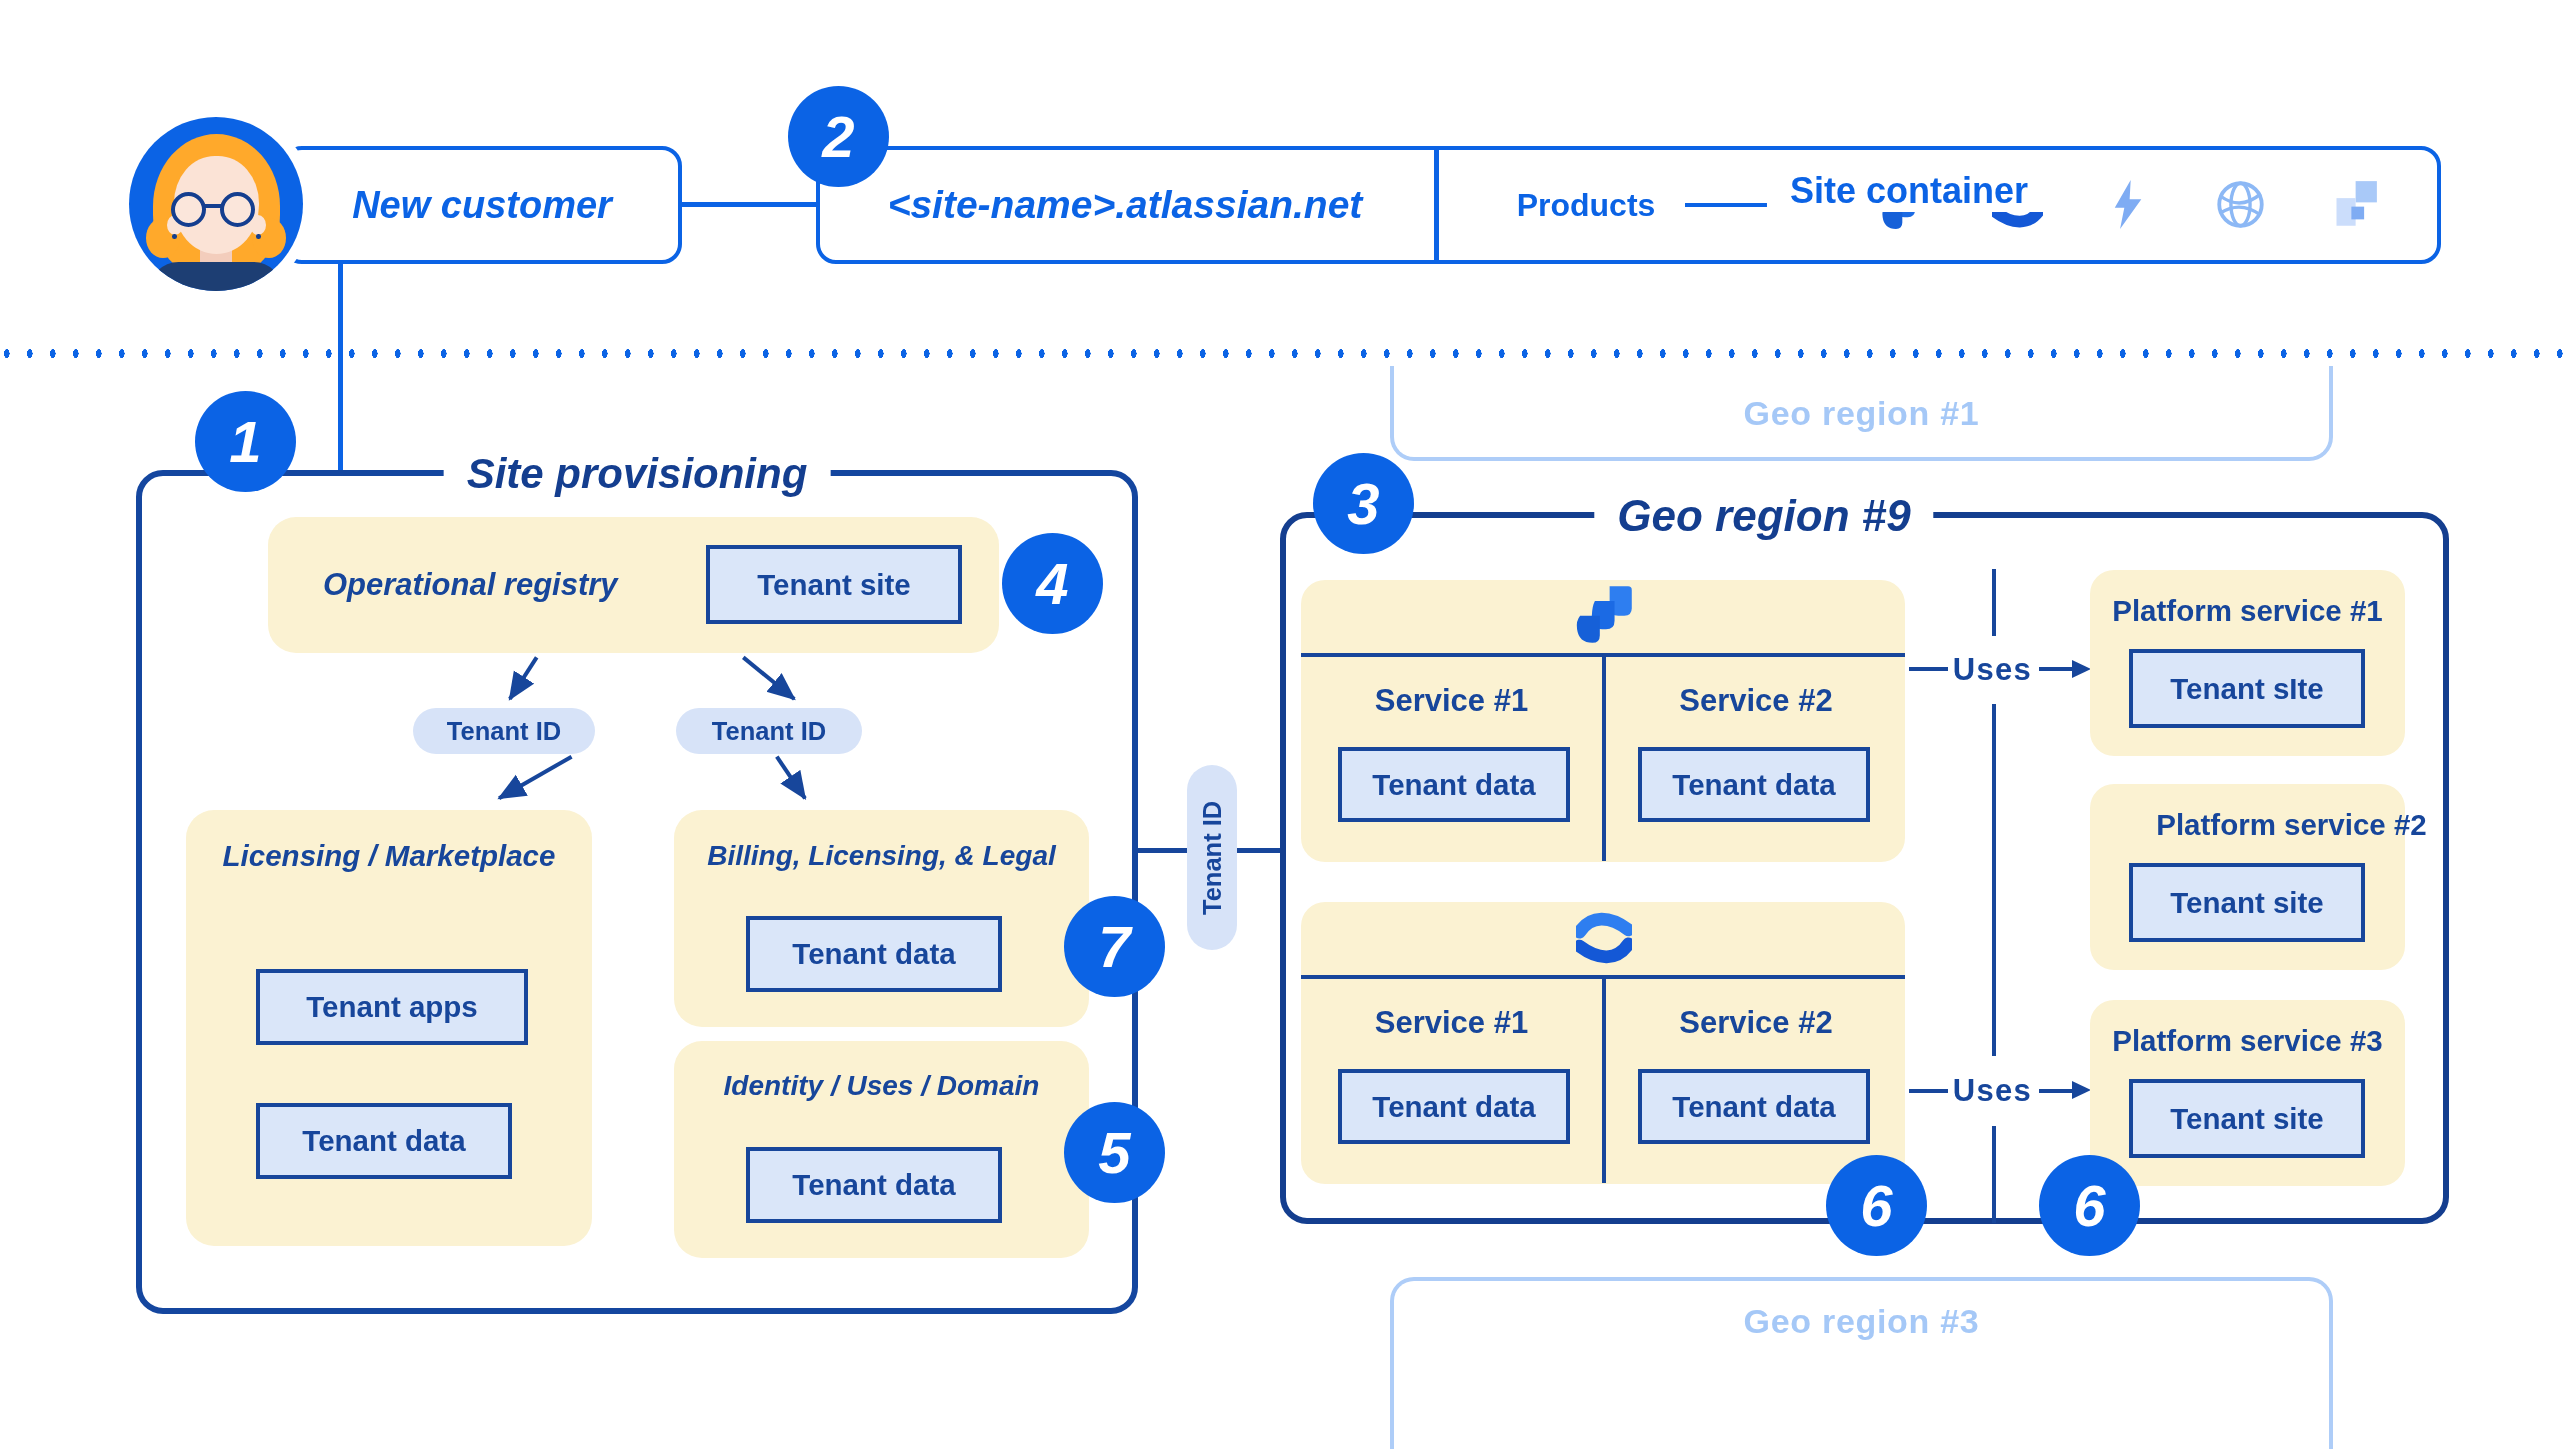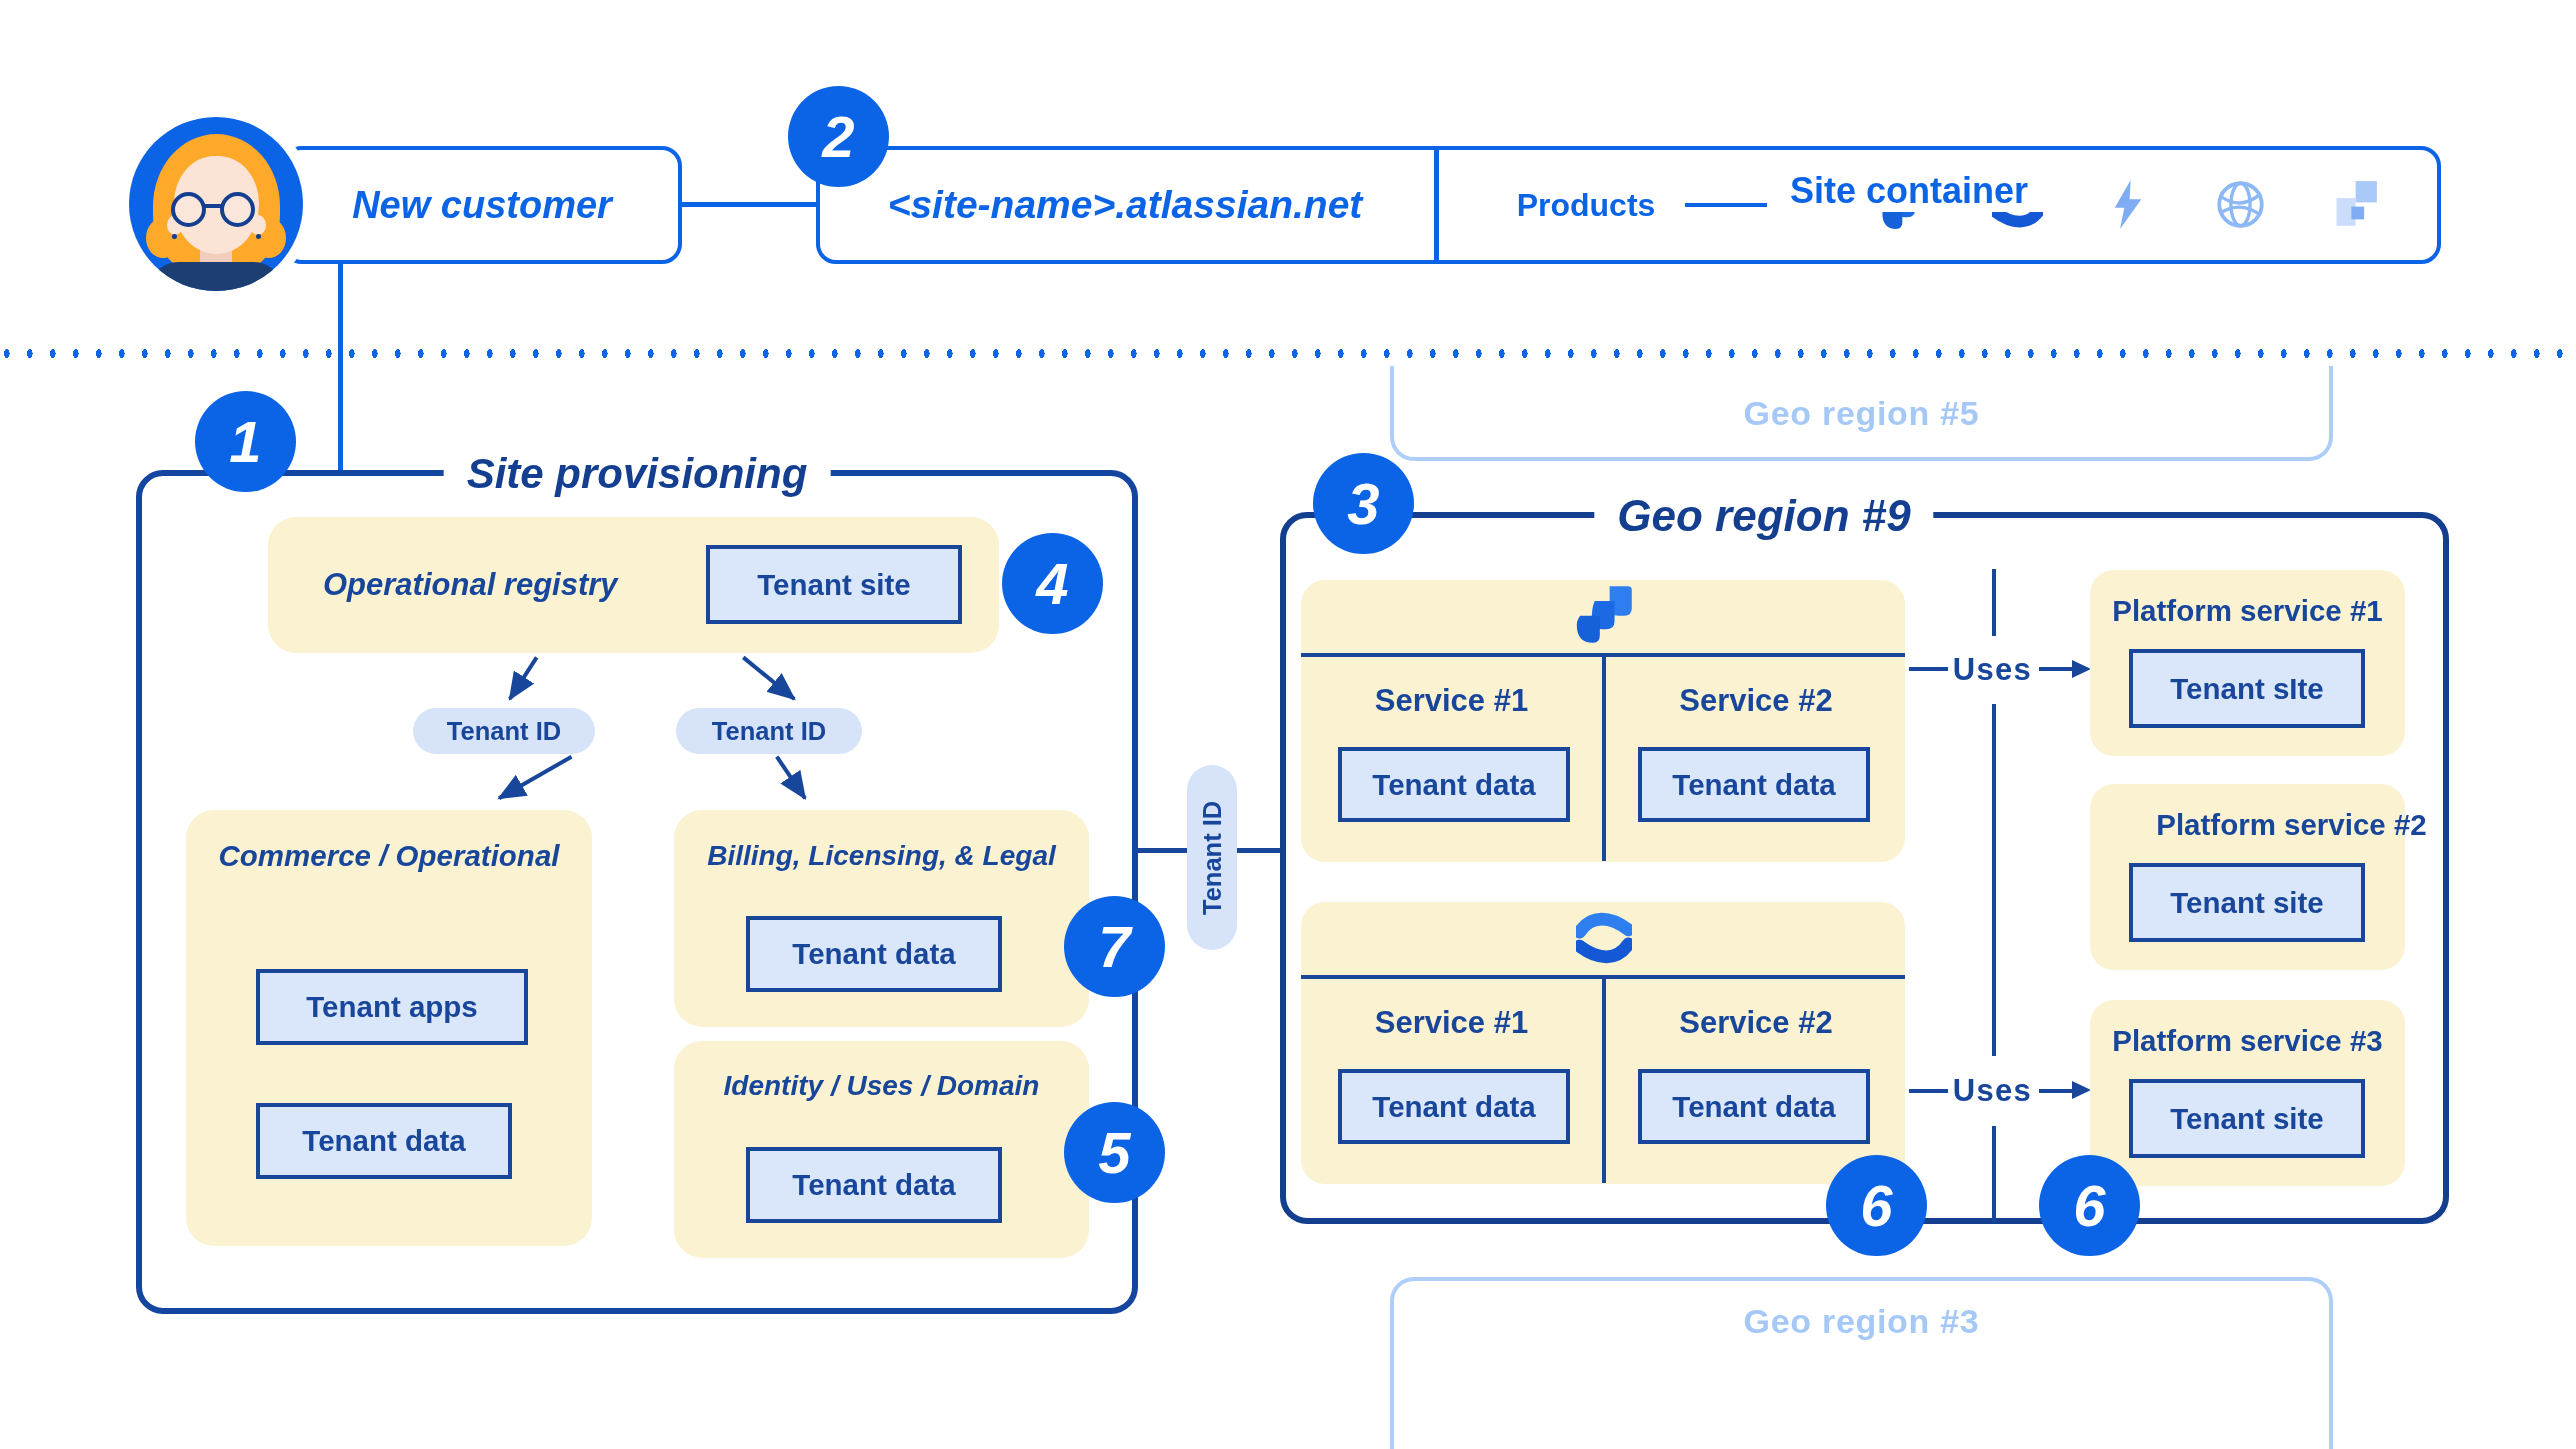--- a/index.html
+++ b/index.html
@@ -54,34 +54,34 @@
     <path d="M1158 1128 L1200 1190" stroke="#17469B" stroke-width="6" fill="none" marker-end="url(#arr)"></path>
   </svg>
 
   <div class="abs dotted" style="left:0;top:348px;width:2576px;height:10.7px;"></div>
 
   <div class="abs accent-line" style="left:338px;top:262px;width:4.7px;height:209px;"></div>
   <div class="abs accent-line" style="left:681px;top:202px;width:137px;height:4.7px;"></div>
 
   <div class="abs faded-box" style="left:1390px;top:366px;width:943px;height:95px;border-top:none;border-radius:0 0 24px 24px;">
   </div>
-  <div class="abs faded-text flexc" style="left:1390px;top:376px;width:943px;height:74px;">Geo region #5</div>
+  <div class="abs faded-text flexc" style="left:1390px;top:376px;width:943px;height:74px;">Geo region #1</div>
 
   <div class="abs prov-box" style="left:136px;top:470px;width:1002px;height:844px;"></div>
   <div class="abs float-label region-title" style="left:637px;top:474px;font-size:42px;">Site provisioning</div>
 
   <div class="abs yellow" style="left:268px;top:517px;width:731px;height:136px;"></div>
   <div class="abs ybox-title" style="left:323px;top:567px;font-size:31px;">Operational registry</div>
   <div class="abs tenant-box flexc" style="left:706px;top:545px;width:256px;height:79px;">Tenant site</div>
 
   <div class="abs pill flexc" style="left:413px;top:708px;width:182px;height:46px;">Tenant ID</div>
   <div class="abs pill flexc" style="left:676px;top:708px;width:186px;height:46px;">Tenant ID</div>
 
   <div class="abs yellow" style="left:186px;top:810px;width:406px;height:436px;"></div>
-  <div class="abs ybox-title flexc" style="left:186px;top:839px;width:406px;height:34px;">Commerce / Operational</div>
+  <div class="abs ybox-title flexc" style="left:186px;top:839px;width:406px;height:34px;">Licensing / Marketplace</div>
   <div class="abs tenant-box flexc" style="left:256px;top:969px;width:272px;height:76px;">Tenant apps</div>
   <div class="abs tenant-box flexc" style="left:256px;top:1103px;width:256px;height:76px;">Tenant data</div>
 
   <div class="abs yellow" style="left:674px;top:810px;width:415px;height:217px;"></div>
   <div class="abs ybox-title flexc" style="left:674px;top:839px;width:415px;height:34px;font-size:28px;">Billing, Licensing, &amp; Legal</div>
   <div class="abs tenant-box flexc" style="left:746px;top:916px;width:256px;height:76px;">Tenant data</div>
 
   <div class="abs yellow" style="left:674px;top:1041px;width:415px;height:217px;"></div>
   <div class="abs ybox-title flexc" style="left:674px;top:1069px;width:415px;height:34px;font-size:28px;">Identity / Uses / Domain</div>
   <div class="abs tenant-box flexc" style="left:746px;top:1147px;width:256px;height:76px;">Tenant data</div>

